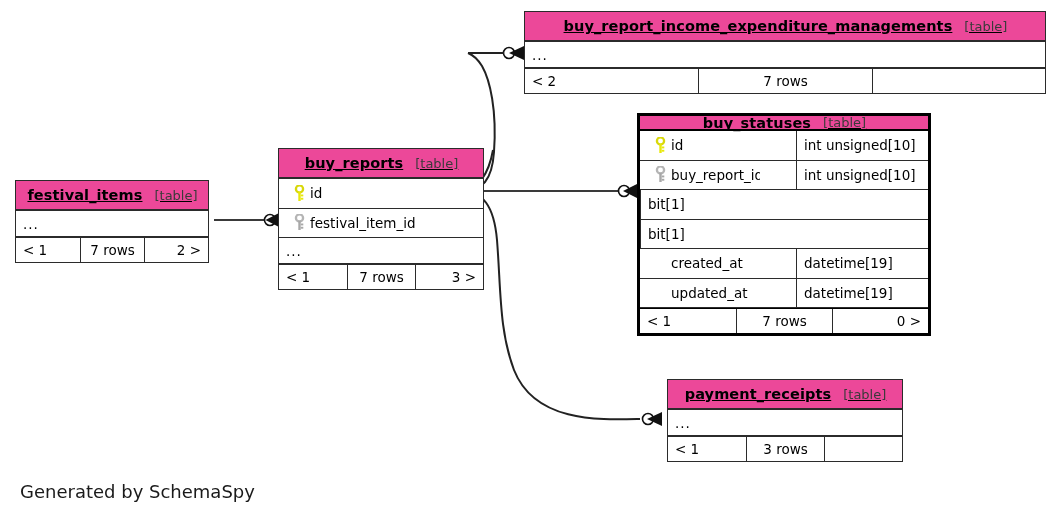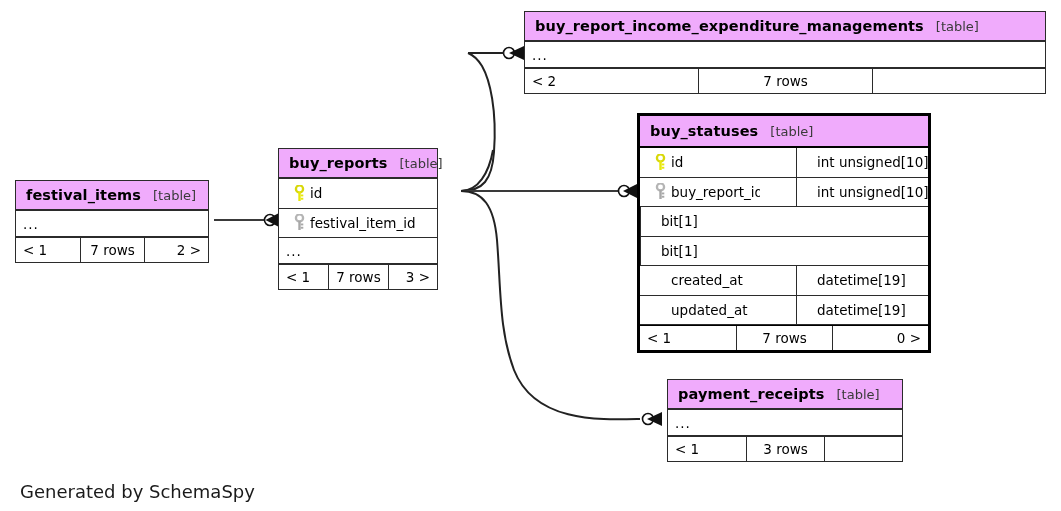--- a/index.html
+++ b/index.html
@@ -28,28 +28,29 @@
     box-sizing: border-box;
     background: #ffffff;
     border: 1px solid #2b2b2b;
     border-collapse: collapse;
   }
   .table-box.focal {
     border: 3px solid #000000;
   }
   .tbl-header {
     box-sizing: border-box;
-    background: #f0abfc;
+    background: #ec4899;
     border-bottom: 2px solid #2b2b2b;
     height: 30px;
     display: flex;
     align-items: center;
-    justify-content: flex-start;
+    justify-content: center;
     padding: 0 9px 0 10px;
     white-space: nowrap;
+    text-decoration: underline;
   }
   .focal > .tbl-header {
     border-bottom: 2px solid #000000;
   }
   .tbl-name {
     font-weight: bold;
     font-size: 14.5px;
     color: #000000;
     letter-spacing: 0.1px;
   }
@@ -80,21 +81,21 @@
     white-space: nowrap;
     overflow: hidden;
   }
   .col-type {
     box-sizing: border-box;
     display: flex;
     align-items: center;
     width: 132px;
     flex: 0 0 132px;
     border-left: 1px solid #2b2b2b;
-    padding-left: 20px;
+    padding-left: 7px;
     font-size: 13.5px;
     color: #000000;
     white-space: nowrap;
   }
   .ellipsis-row {
     box-sizing: border-box;
     height: 26px;
     display: flex;
     align-items: center;
     padding-left: 7px;
@@ -187,21 +188,21 @@
     </div>
     <div class="ellipsis-row">...</div>
     <div class="tbl-footer">
       <span class="foot-cell foot-left">&lt; 2</span>
       <span class="foot-cell foot-center">7 rows</span>
       <span class="foot-cell foot-right"></span>
     </div>
   </div>
 
   <div class="table-box focal" style="left:637px; top:113px; width:294px;">
-    <div class="tbl-header" style="height:32px;">
+    <div class="tbl-header" style="height:15px;">
       <span class="tbl-name">buy_statuses</span>
       <span class="tbl-kind">[table]</span>
     </div>
 
     <div class="col-row">
       <span class="col-name">
         <span class="keycell">
           <svg width="11" height="17" viewBox="0 0 11 17">
             <circle cx="5.5" cy="4" r="3.6" fill="none" stroke="#d8d80a" stroke-width="2.3"></circle>
             <rect x="4.3" y="6.5" width="2.4" height="9.5" fill="#e8e80b"></rect>
@@ -253,21 +254,21 @@
       <span class="col-type">datetime[19]</span>
     </div>
 
     <div class="tbl-footer">
       <span class="foot-cell foot-left">&lt; 1</span>
       <span class="foot-cell foot-center">7 rows</span>
       <span class="foot-cell foot-right">0 &gt;</span>
     </div>
   </div>
 
-  <div class="table-box" style="left:278px; top:148px; width:160px;">
+  <div class="table-box" style="left:278px; top:148px; width:206px;">
     <div class="tbl-header">
       <span class="tbl-name">buy_reports</span>
       <span class="tbl-kind">[table]</span>
     </div>
 
     <div class="col-row">
       <span class="col-name">
         <span class="keycell">
           <svg width="11" height="17" viewBox="0 0 11 17">
             <circle cx="5.5" cy="4" r="3.6" fill="none" stroke="#d8d80a" stroke-width="2.3"></circle>

